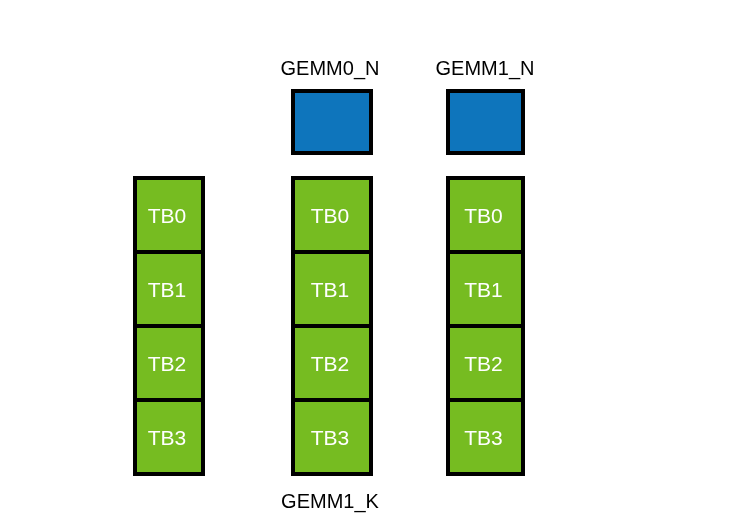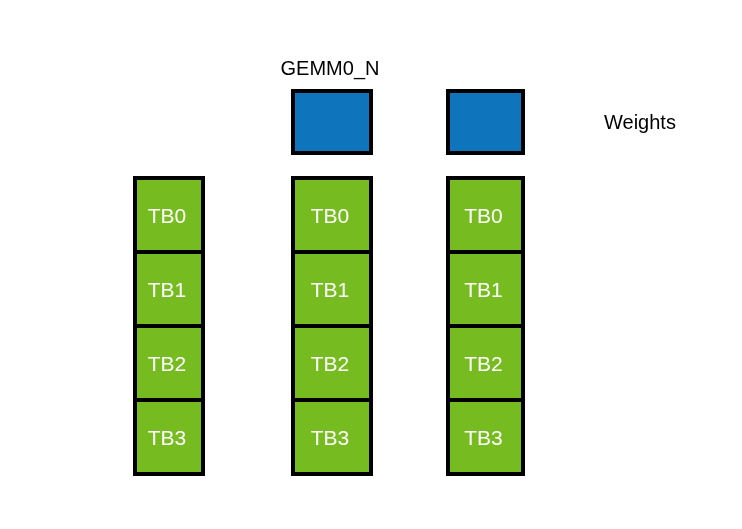--- a/index.html
+++ b/index.html
@@ -80,26 +80,29 @@
 </head>
 <body>
 
 <div id="canvas">
 
   <div class="label two-line" style="left:261px; top:6px; width:138px;">
     <span class="label-line">GEMM0_N</span>
     <span class="label-line">= TB_N</span>
   </div>
 
+  <div class="label two-line" style="left:416px; top:6px; width:138px;">
+    <span class="label-line">GEMM1_N</span>
+    <span class="label-line">= TB_N</span>
+  </div>
 
   <div class="weight-box" style="left:291px; top:89px; width:82px; height:66px;"></div>
 
   <div class="weight-box" style="left:446px; top:89px; width:79px; height:66px;"></div>
 
-  <div class="label" style="left:604px; top:110px;">Weights</div>
 
 
 
   <div class="activation-column" style="left:133px; top:176px; width:72px; height:300px;">
     <div class="tb-cell">
         <span class="tb-cell-label">TB0</span>
       </div>
     <div class="tb-cell">
         <span class="tb-cell-label">TB1</span>
       </div>
@@ -135,14 +138,15 @@
       </div>
     <div class="tb-cell">
         <span class="tb-cell-label">TB2</span>
       </div>
     <div class="tb-cell">
         <span class="tb-cell-label">TB3</span>
       </div>
   </div>
 
 
+  <div class="label center" style="left:261px; top:489px; width:138px;">GEMM1_K</div>
 
 </div>
 
 </body></html>

